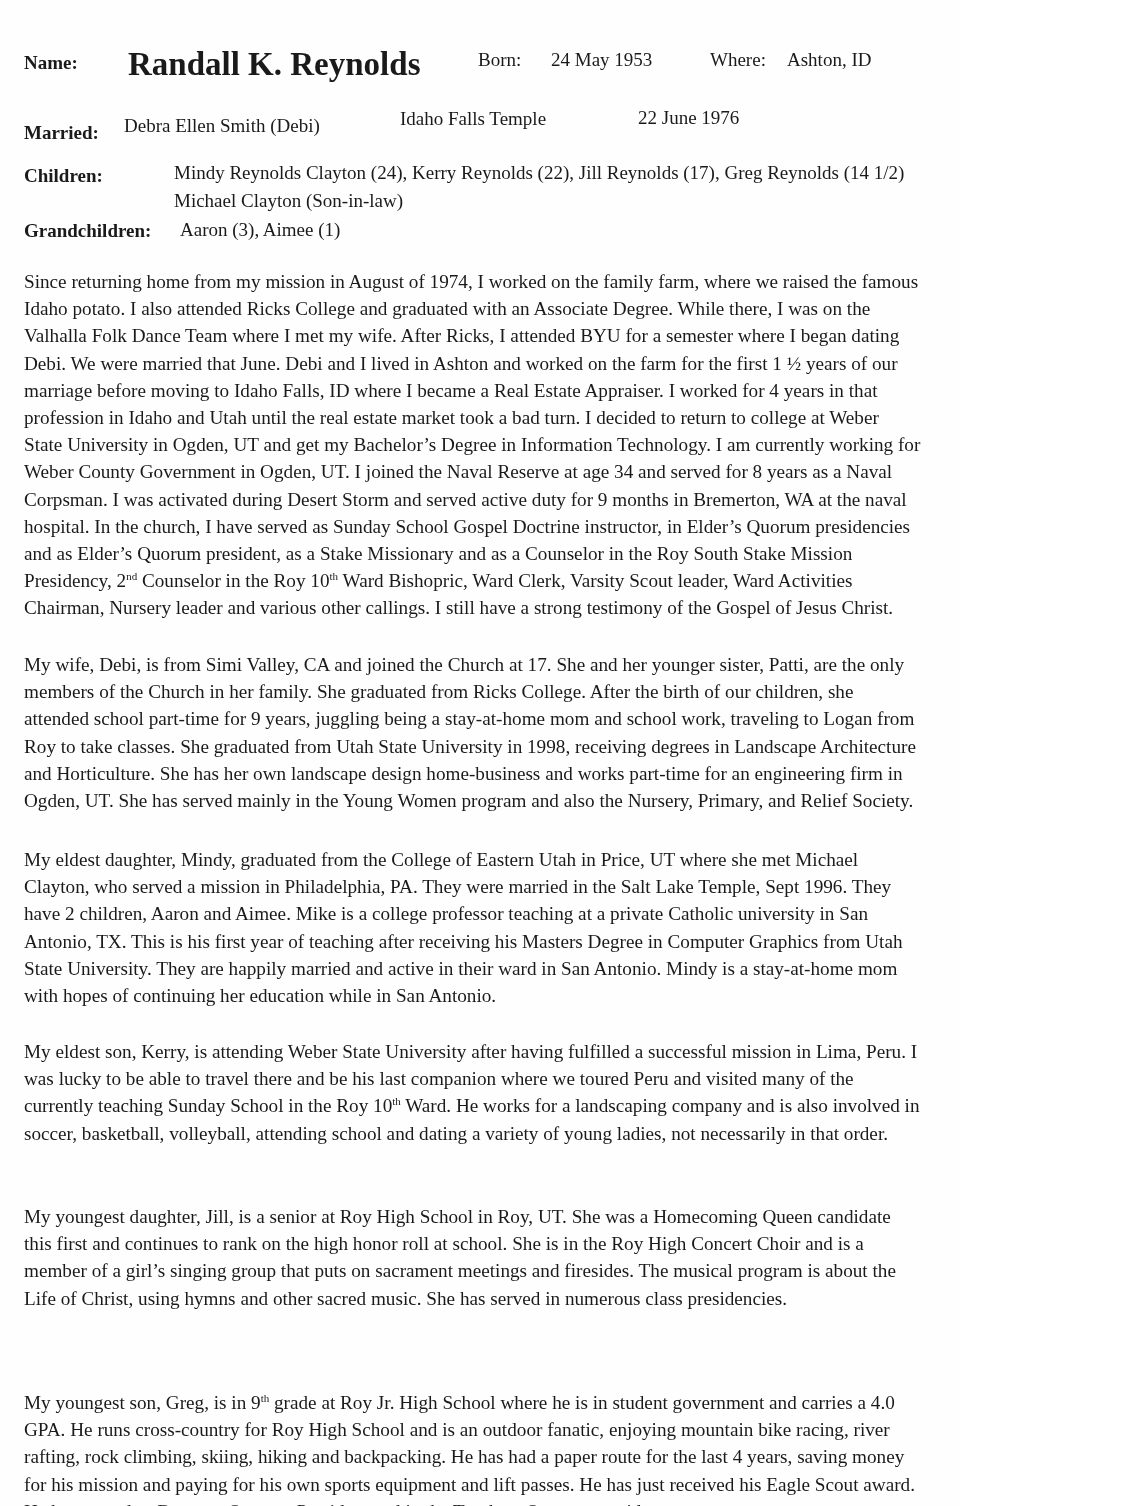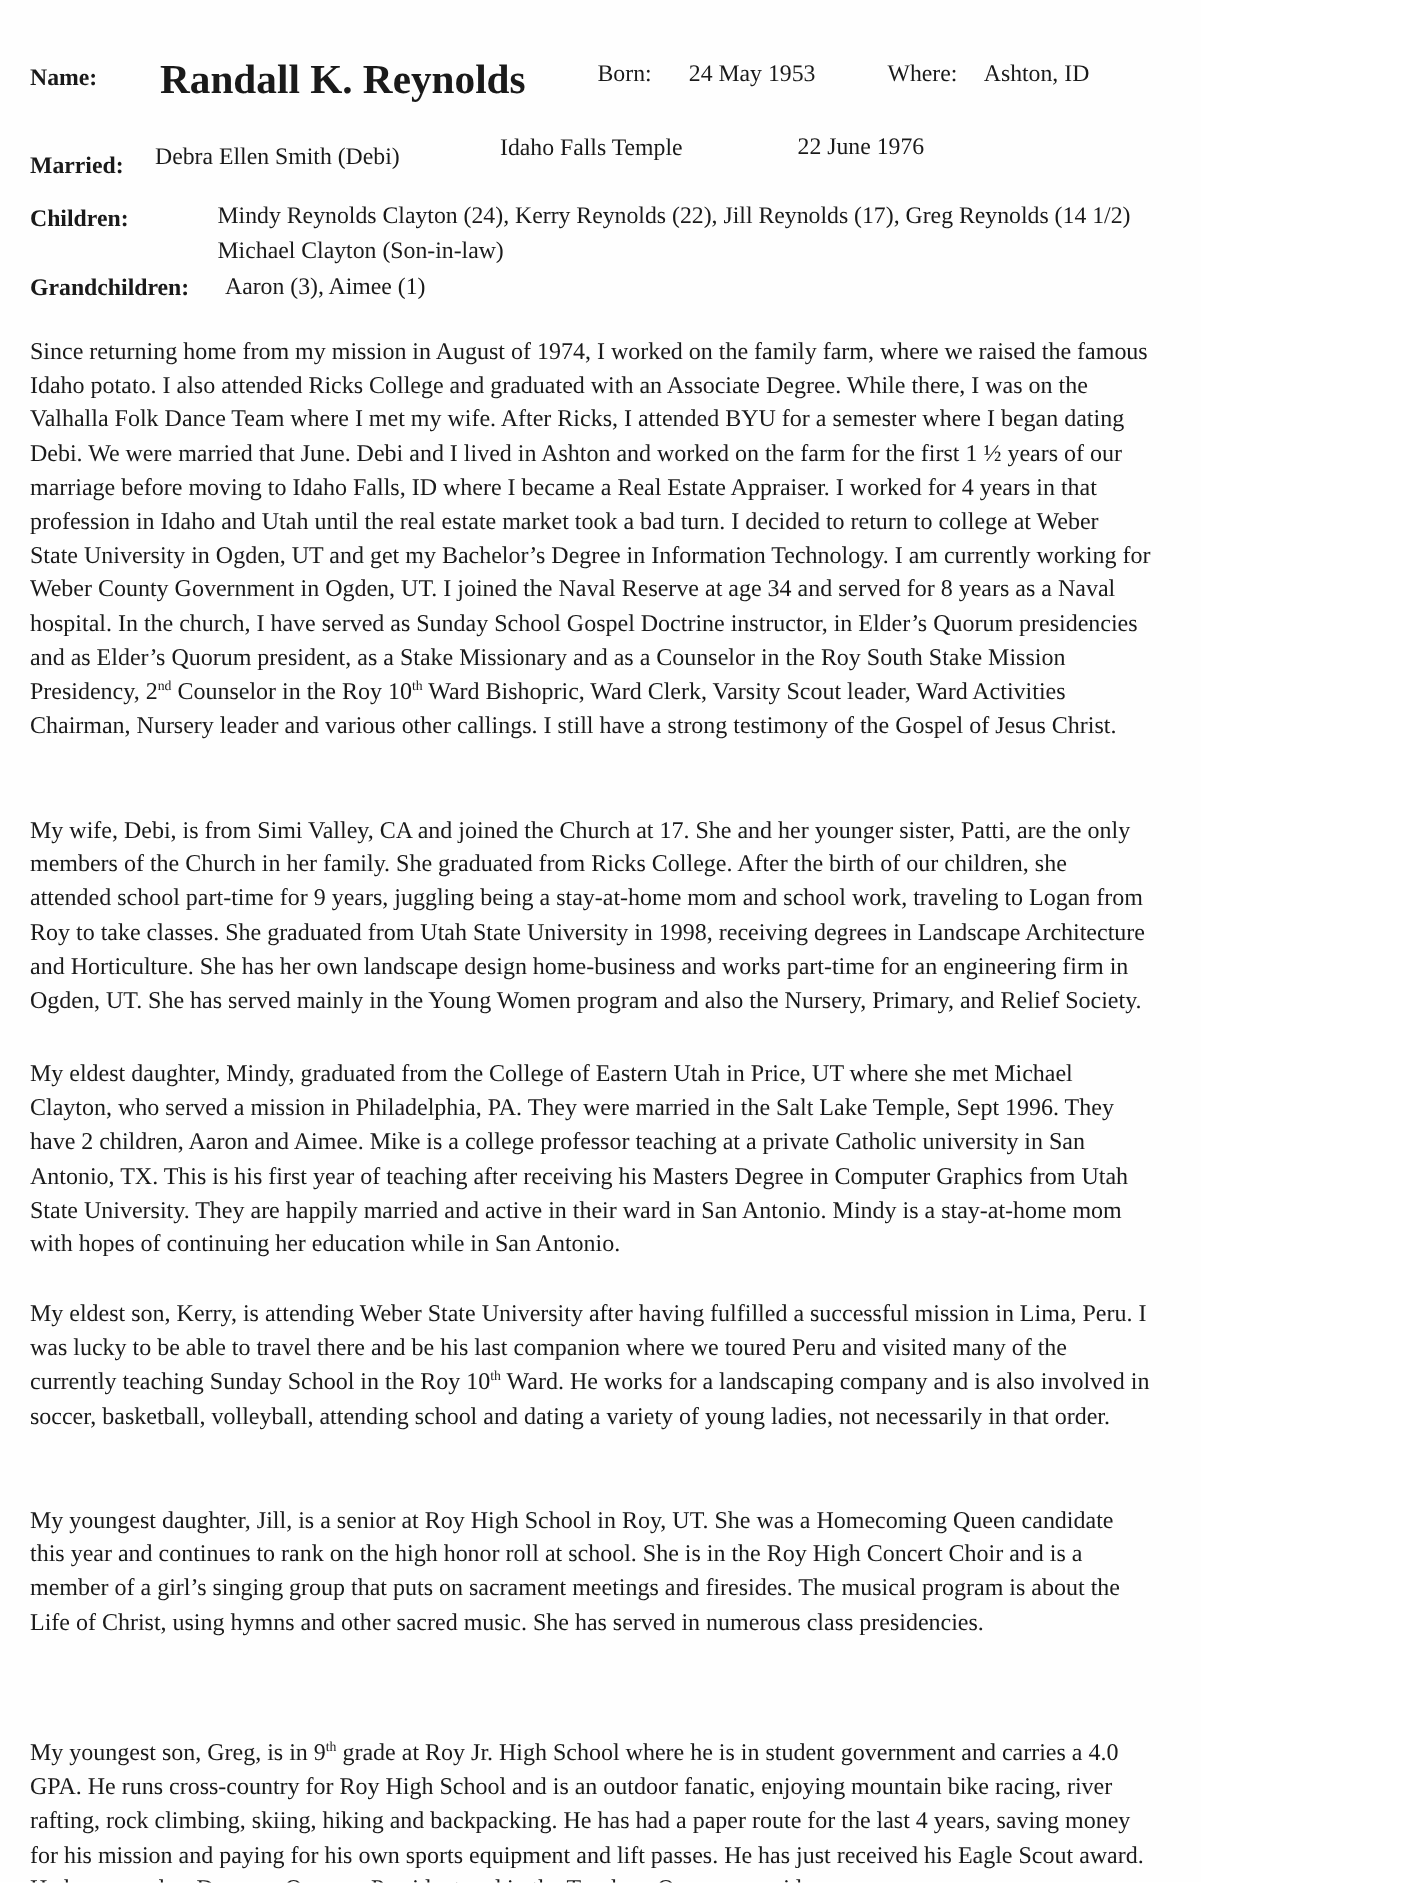--- a/index.html
+++ b/index.html
@@ -38,20 +38,21 @@
 
   <div class="para" style="top:268px;">
     <span class="line">Since returning home from my mission in August of 1974, I worked on the family farm, where we raised the famous</span>
     <span class="line">Idaho potato.  I also attended Ricks College and graduated with an Associate Degree.  While there, I was on the</span>
     <span class="line">Valhalla Folk Dance Team where I met my wife.  After Ricks, I attended BYU for a semester where I began dating</span>
     <span class="line">Debi.  We were married that June.  Debi and I lived in Ashton and worked on the farm for the first 1 ½ years of our</span>
     <span class="line">marriage before moving to Idaho Falls, ID where I  became a Real Estate Appraiser.  I  worked for 4 years in that</span>
     <span class="line">profession in Idaho and Utah until the real estate market took a bad turn.  I decided to return to college at Weber</span>
     <span class="line">State University in Ogden, UT and get my Bachelor’s Degree in Information Technology.  I am currently working for</span>
     <span class="line">Weber County Government in Ogden, UT.  I joined the Naval Reserve at age 34 and served for 8 years as a Naval</span>
+    <span class="line">Corpsman.  I was activated during Desert Storm and served active duty for 9 months in Bremerton, WA at the naval</span>
     <span class="line">hospital. In the church, I have served as Sunday School Gospel Doctrine instructor, in Elder’s Quorum presidencies</span>
     <span class="line">and as Elder’s Quorum president, as a Stake Missionary and as a Counselor in the Roy South Stake Mission</span>
     <span class="line"><span>Presidency, 2</span><sup>nd</sup><span> Counselor in the Roy 10</span><sup>th</sup><span> Ward Bishopric, Ward Clerk, Varsity Scout leader, Ward Activities</span></span>
     <span class="line">Chairman, Nursery leader and various other callings.  I still have a strong testimony of the Gospel of Jesus Christ.</span>
   </div>
 
   <div class="para" style="top:651px;">
     <span class="line">My wife, Debi, is from Simi Valley, CA and joined the Church at 17.  She and her younger sister, Patti, are the only</span>
     <span class="line">members of the Church in her family.  She graduated from Ricks College.  After the birth of our children, she</span>
     <span class="line">attended school part-time for 9 years, juggling being a stay-at-home mom and school work, traveling to Logan from</span>
@@ -71,21 +72,21 @@
 
   <div class="para" style="top:1038px;">
     <span class="line">My eldest son, Kerry, is attending Weber State University after having fulfilled a successful mission in Lima, Peru.  I</span>
     <span class="line">was lucky to be able to travel there and be his last companion where we  toured Peru and visited many of the</span>
     <span class="line"><span>currently teaching Sunday School in the Roy 10</span><sup>th</sup><span> Ward.  He works for a landscaping company and is also involved in</span></span>
     <span class="line">soccer, basketball, volleyball, attending school and dating a variety of young ladies, not necessarily in that order.</span>
   </div>
 
   <div class="para" style="top:1203px;">
     <span class="line">My youngest daughter, Jill, is a senior at Roy High School in Roy, UT.  She was a Homecoming Queen candidate</span>
-    <span class="line">this year and continues to rank on the high honor roll at school.  She is in the Roy High Concert Choir and is a</span>
+    <span class="line">this first and continues to rank on the high honor roll at school.  She is in the Roy High Concert Choir and is a</span>
     <span class="line">member of a girl’s singing group that puts on sacrament meetings and firesides.  The musical program is about the</span>
     <span class="line">Life of Christ, using hymns and other sacred music.  She has served in numerous class presidencies.</span>
   </div>
 
   <div class="para" style="top:1341px;margin-top:48px;">
     <span class="line"><span>My youngest son, Greg, is in 9</span><sup>th</sup><span> grade at Roy Jr. High School where he is in student government and carries a 4.0</span></span>
     <span class="line">GPA.  He runs cross-country for Roy High School and is an outdoor fanatic, enjoying mountain bike racing, river</span>
     <span class="line">rafting, rock climbing, skiing, hiking and backpacking.  He has had a paper route for the last 4 years, saving money</span>
     <span class="line">for his mission and paying for his own sports equipment and lift passes.  He has just received his Eagle Scout award.</span>
     <span class="line">He has served as Deacons Quorum President and in the Teachers Quorum presidency.</span>

